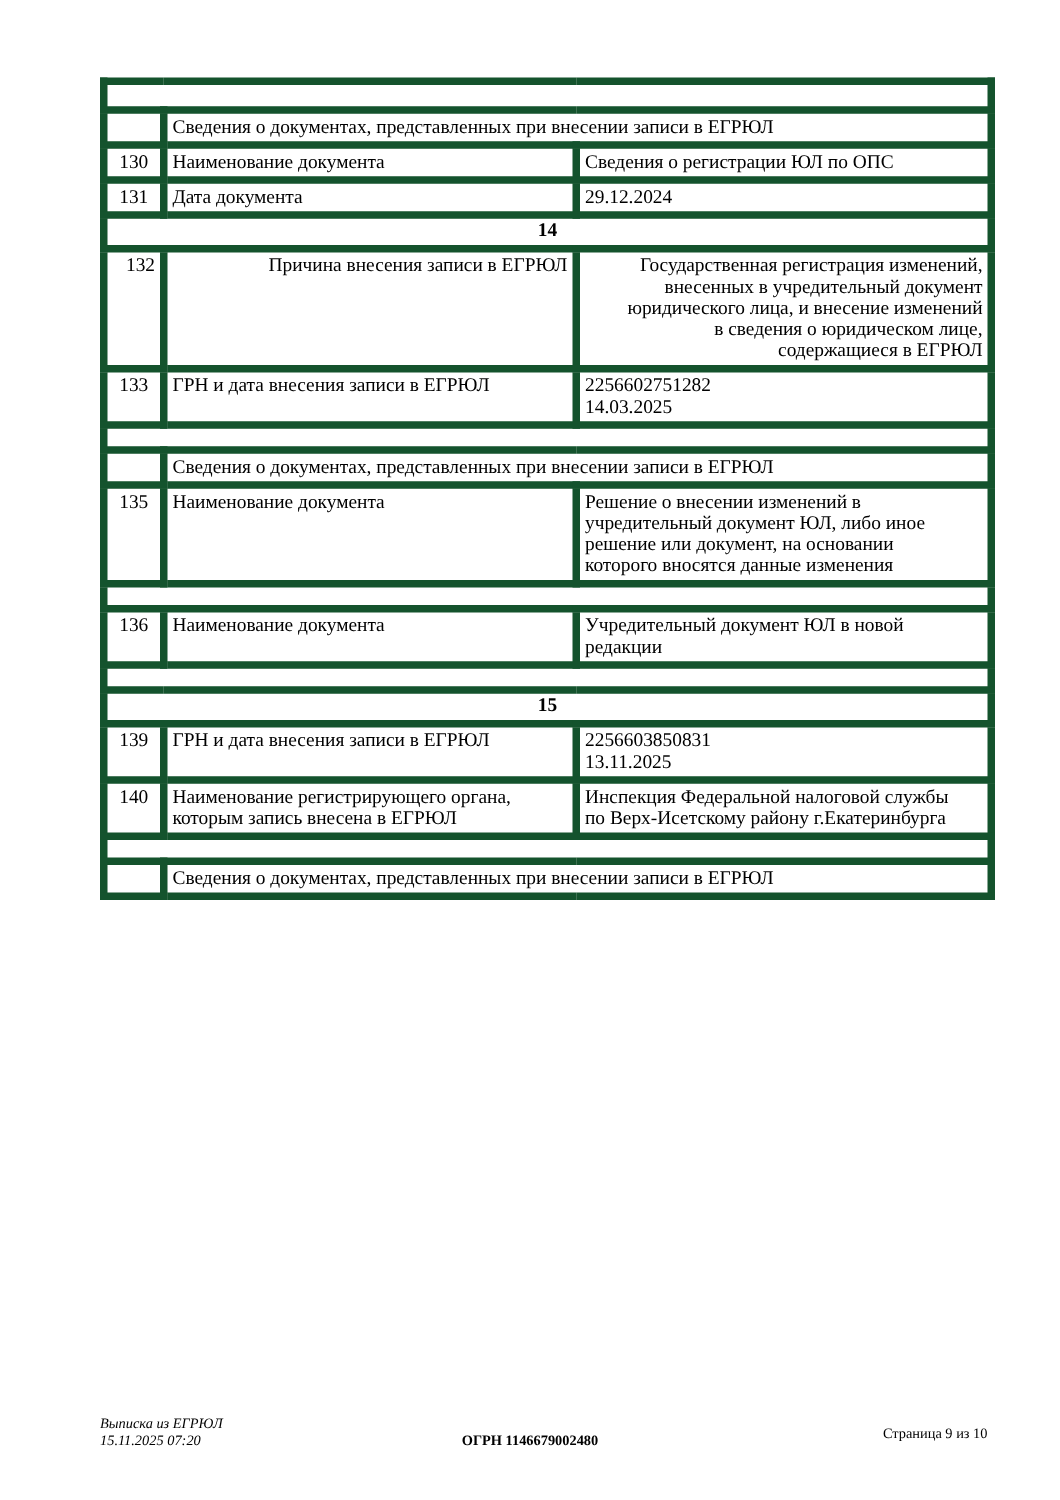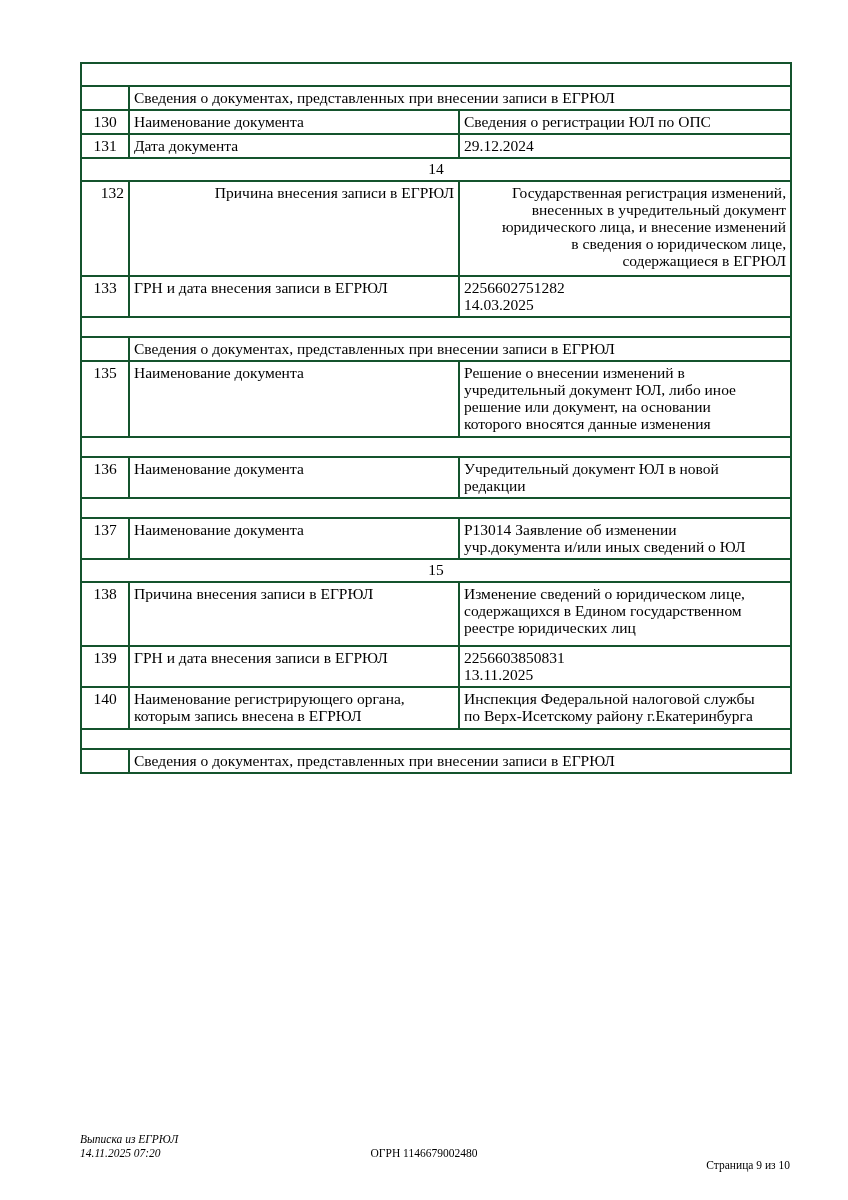--- a/index.html
+++ b/index.html
@@ -16,52 +16,52 @@
   table.egrul {
     position: absolute;
     left: 80px; top: 62px;
     width: 710px;
     border-collapse: collapse;
     table-layout: fixed;
     font-size: 15.5px;
     line-height: 17px;
   }
   table.egrul td {
-    border: 2px solid #14532d;
+    border: 6px solid #14532d;
     vertical-align: top;
     padding: 2px 4px 3px 4px;
     white-space: pre-line;
     overflow: hidden;
   }
   td.c-num { text-align: center; padding-left: 1px; padding-right: 1px; margin-left: 44px; }
   tr.r-empty td { height: 23px; }
   tr.r-spacer td { height: 20px; }
   tr.r-group td {
     text-align: center;
-    font-weight: normal;
+    font-weight: bold;
     height: 22px;
     white-space: normal;
     padding-top: 1px;
   }
   tr.r-header td { height: 21px; }
   tr.r-135 td { height: 76px; }
   tr.r-136 td { height: 32px; }
   tr.r-134 td, tr.r-140 td { height: 42px; }
   tr.r-132 td { height: 95px; text-align: right; }
   tr.r-138 td { height: 64px; }
   .footer {
     position: absolute;
     left: 0; top: 1133px;
     width: 100%;
     font-size: 11.5px;
     line-height: 13.5px;
   }
   .footer-left  { position: absolute; left: 80px; top: 0; font-style: italic; }
-  .footer-center{ position: absolute; left: 0; width: 100%; top: 13.5px; text-align: center; }
-  .footer-right { position: absolute; right: 58px; top: 26px; margin-left: 48px; }
+  .footer-center{ position: absolute; left: 0; width: 100%; top: 13.5px; text-align: center; font-weight: bold; }
+  .footer-right { position: absolute; right: 58px; top: 8px; margin-left: 48px; }
 </style>
 </head>
 <body>
 
 <div class="page">
 
   <table class="egrul">
     <colgroup>
       <col style="width:48px">
       <col style="width:330px">
@@ -123,35 +123,22 @@
         </tr>
         <tr class="r-data r-136">
           <td class="c-num">136</td>
           <td class="c-label">Наименование документа</td>
           <td class="c-value">Учредительный документ ЮЛ в новой
 редакции</td>
         </tr>
         <tr class="r-spacer">
           <td colspan="3"></td>
         </tr>
-        <tr class="r-data r-137">
-          <td class="c-num">137</td>
-          <td class="c-label">Наименование документа</td>
-          <td class="c-value">Р13014 Заявление об изменении
-учр.документа и/или иных сведений о ЮЛ</td>
-        </tr>
         <tr class="r-group">
           <td colspan="3">15</td>
-        </tr>
-        <tr class="r-data r-138">
-          <td class="c-num">138</td>
-          <td class="c-label">Причина внесения записи в ЕГРЮЛ</td>
-          <td class="c-value">Изменение сведений о юридическом лице,
-содержащихся в Едином государственном
-реестре юридических лиц</td>
         </tr>
         <tr class="r-data r-139">
           <td class="c-num">139</td>
           <td class="c-label">ГРН и дата внесения записи в ЕГРЮЛ</td>
           <td class="c-value">2256603850831
 13.11.2025</td>
         </tr>
         <tr class="r-data r-140">
           <td class="c-num">140</td>
           <td class="c-label">Наименование регистрирующего органа,
@@ -165,19 +152,19 @@
         <tr class="r-header">
           <td class="c-num"></td>
           <td class="c-head" colspan="2">Сведения о документах, представленных при внесении записи в ЕГРЮЛ</td>
         </tr>
       </tbody>
   </table>
 
   <div class="footer">
     <div class="footer-left">
       <div>Выписка из ЕГРЮЛ</div>
-      <div>14.11.2025 07:20</div>
+      <div>15.11.2025 07:20</div>
     </div>
     <div class="footer-center">ОГРН 1146679002480</div>
     <div class="footer-right">Страница 9 из 10</div>
   </div>
 
 </div>
 
 </body></html>

